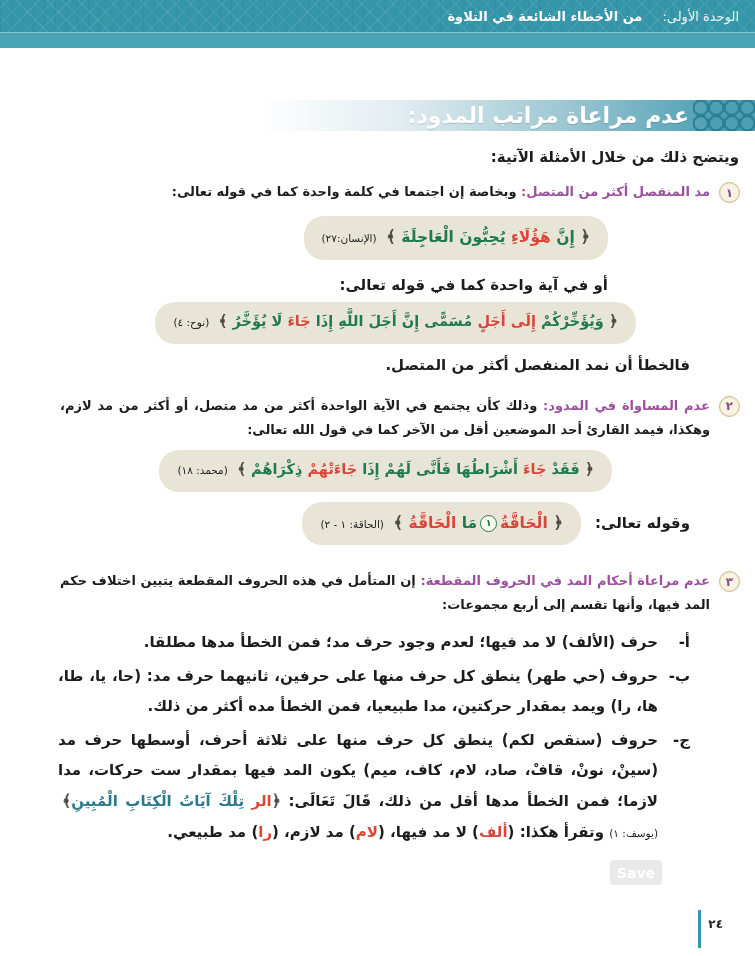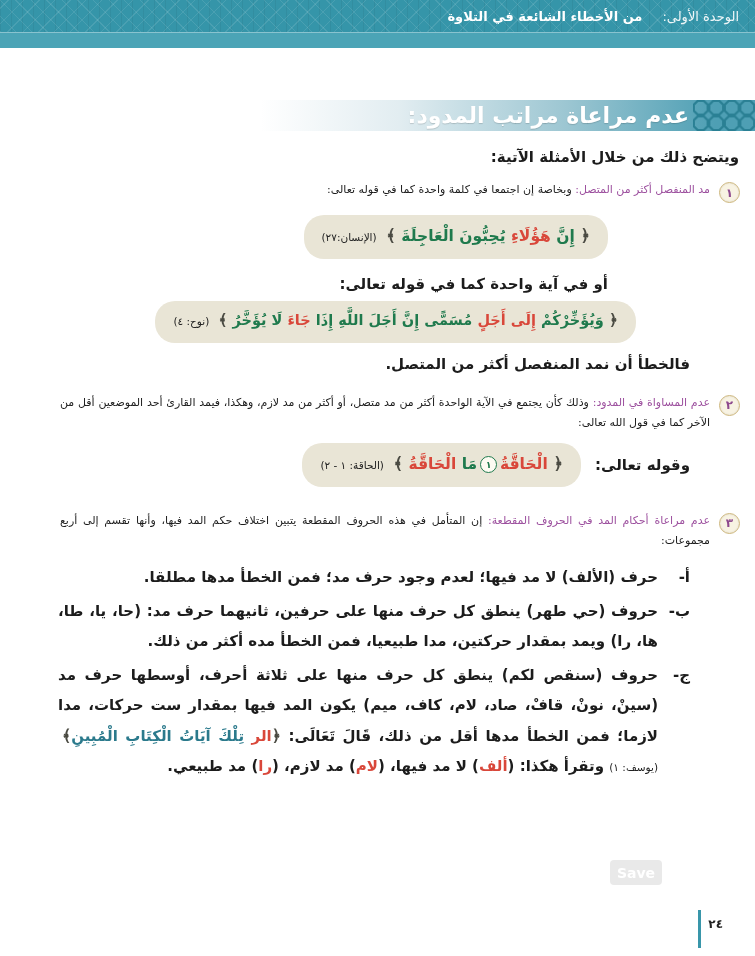--- a/index.html
+++ b/index.html
@@ -39,21 +39,21 @@
   .section-bar svg{ position:absolute; right:0; top:0; }
   .intro{ margin:17px 16px 0 0; text-align:right; font-weight:bold; font-size:15px; }
 
   .item-row{ display:flex; gap:9px; align-items:flex-start; margin:14px 15px 0 60px; }
   .num-badge{
     flex:none; width:21px; height:21px; border-radius:50%;
     background:#f8f3e3; border:1.5px solid #cdb77e; color:#8e4a8e;
     font-size:12px; font-weight:bold; display:flex; align-items:center; justify-content:center;
     margin-top:2px; box-shadow:inset 0 0 2px rgba(0,0,0,.12);
   }
-  .item-text{ flex:1; font-size:11px; font-weight:normal; line-height:1.85; text-align:justify; }
+  .item-text{ flex:1; font-size:13px; font-weight:bold; line-height:1.85; text-align:justify; }
   .item-text .purple{ color:#9c4f9e; }
   .single{ text-align:right; }
 
   .verse-box{
     width:fit-content; white-space:nowrap; background:#e9e5d6; border-radius:20px;
     padding:7px 18px 9px; font-weight:bold; font-size:15.5px; line-height:1.7;
     margin-left:auto; text-align:center;
   }
   .vb1{ margin:12px 147px 0 auto; }
   .vb2{ margin:8px 119px 0 auto; font-size:14.5px; }
@@ -136,20 +136,23 @@
 
     <p class="concl">فالخطأ أن نمد المنفصل أكثر من المتصل.</p>
 
     <div class="item-row" style="margin-top:20px;">
       <span class="num-badge">٢</span>
       <p class="item-text">
         <span class="purple">عدم المساواة في المدود:</span><span> وذلك كأن يجتمع في الآية الواحدة أكثر من مد متصل، أو أكثر من مد لازم، وهكذا، فيمد القارئ أحد الموضعين أقل من الآخر كما في قول الله تعالى:</span>
       </p>
     </div>
 
+    <div class="verse-box vb3">
+      <span class="bracket">﴿ </span><span class="g">فَقَدْ </span><span class="r">جَاءَ </span><span class="g">أَشْرَاطُهَا فَأَنَّى لَهُمْ إِذَا </span><span class="r">جَاءَتْهُمْ </span><span class="g">ذِكْرَاهُمْ </span><span class="bracket">﴾ </span><span class="vref">(محمد: ١٨)</span>
+    </div>
 
     <div class="quote-row">
       <span class="label">وقوله تعالى:</span>
       <div class="verse-box vb4">
         <span class="bracket">﴿ </span><span class="r">الْحَاقَّةُ</span><span class="ayah-mark">١</span><span class="g">مَا </span><span class="r">الْحَاقَّةُ </span><span class="bracket">﴾ </span><span class="vref">(الحاقة: ١ - ٢)</span>
       </div>
     </div>
 
     <div class="item-row" style="margin-top:24px;">
       <span class="num-badge">٣</span>

